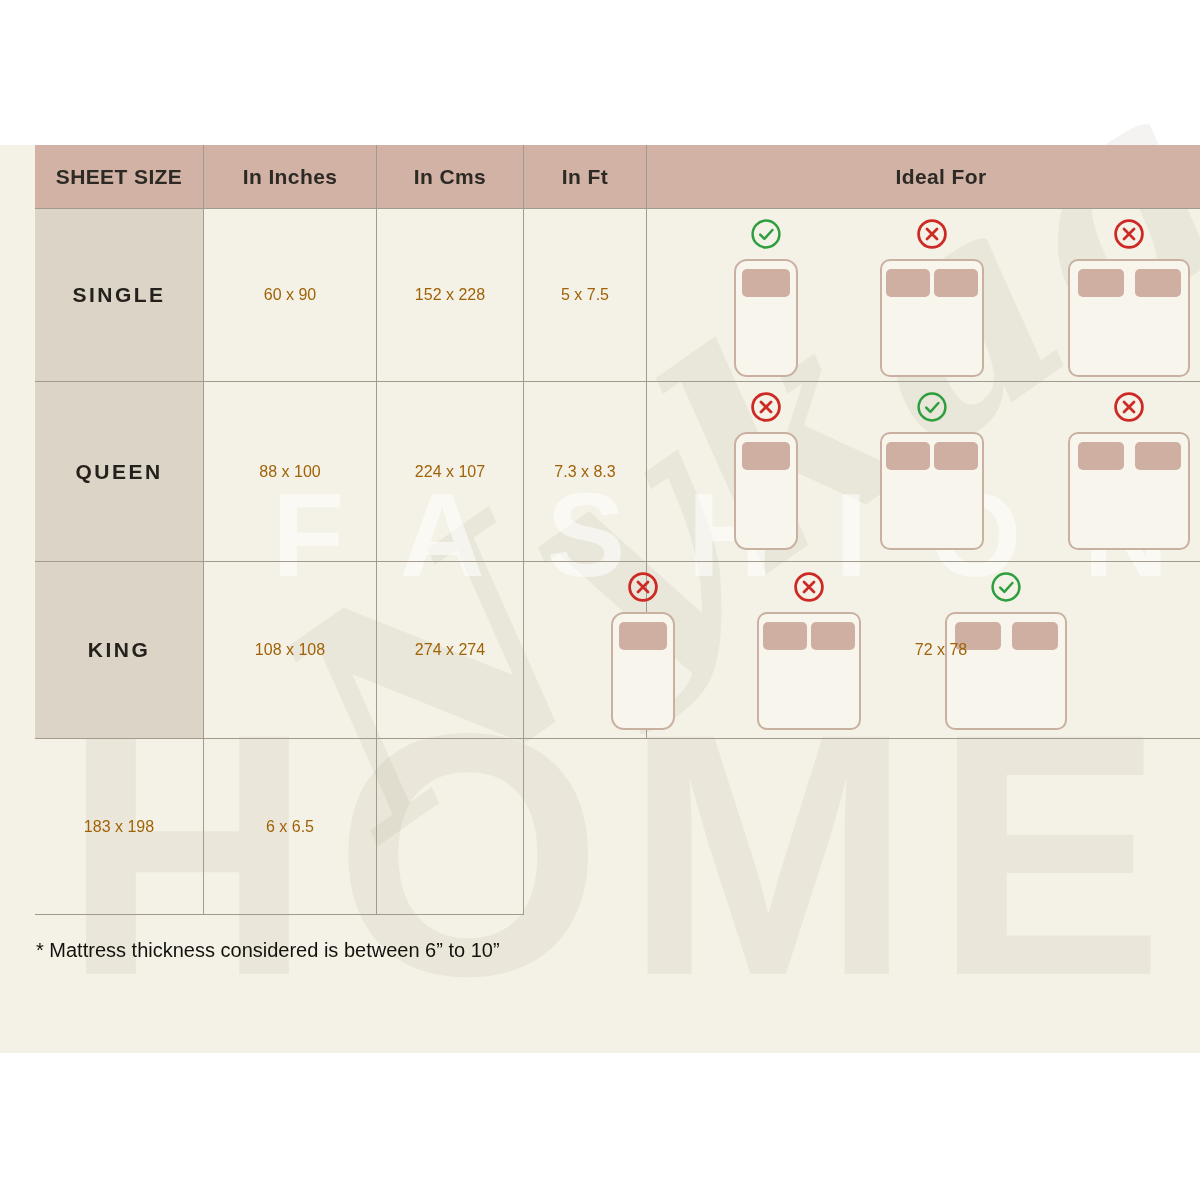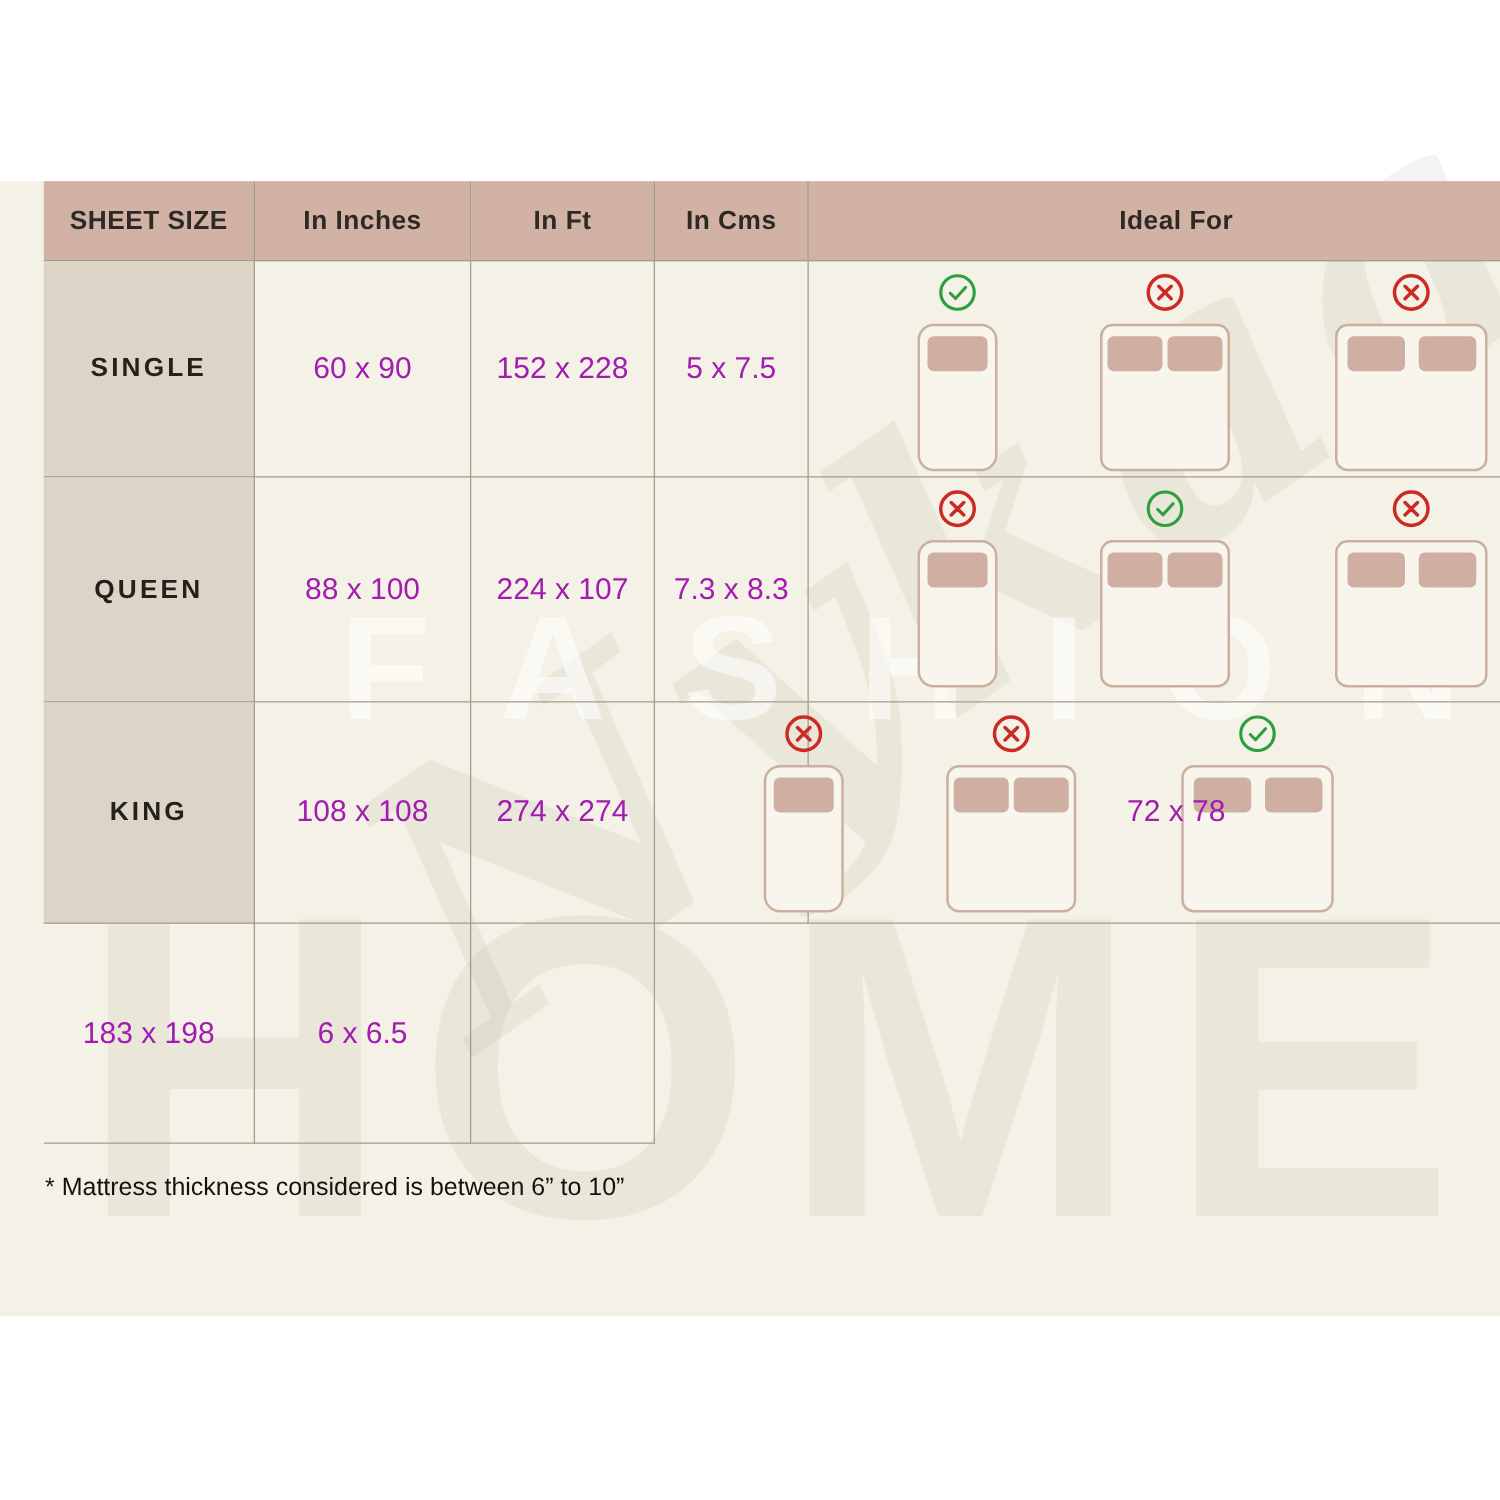--- a/index.html
+++ b/index.html
@@ -56,21 +56,21 @@
   .header-cell{
     background:var(--header_bg);
     font-size:21px;font-weight:600;color:#2d2a26;
     letter-spacing:0.4px;
   }
   .size-cell{
     background:var(--label_bg);
     font-size:21px;font-weight:600;color:#24211d;
     letter-spacing:2.5px;
   }
-  .val-cell{font-size:24px;color:#a21caf;}
+  .val-cell{font-size:16px;color:#a16207;}
 
   
   .ideal-cell{
     justify-content:flex-start;align-items:flex-start;
     padding-top:9px;
   }
   .bed-group{display:flex;flex-direction:column;align-items:center;}
   .bed-group:nth-child(1){margin-left:87px;}
   .bed-group:nth-child(2){margin-left:82px;}
   .bed-group:nth-child(3){margin-left:84px;}
@@ -107,22 +107,22 @@
   <div class="sheet">
 
     <div class="wm wm-script">Nykaa</div>
     <div class="wm wm-fashion">FASHION</div>
     <div class="wm wm-home">HOME</div>
 
     <div class="table">
 
       <div class="cell header-cell">SHEET SIZE</div>
       <div class="cell header-cell">In Inches</div>
+      <div class="cell header-cell">In Cms</div>
       <div class="cell header-cell">In Ft</div>
-      <div class="cell header-cell">In Cms</div>
       <div class="cell header-cell">Ideal For</div>
 
       <div class="cell size-cell">SINGLE</div>
       <div class="cell val-cell">60 x 90</div>
       <div class="cell val-cell">152 x 228</div>
       <div class="cell val-cell">5 x 7.5</div>
       <div class="cell ideal-cell">
         <div class="bed-group">
           <span class="mark mark-check">
               <svg viewBox="0 0 32 32">

